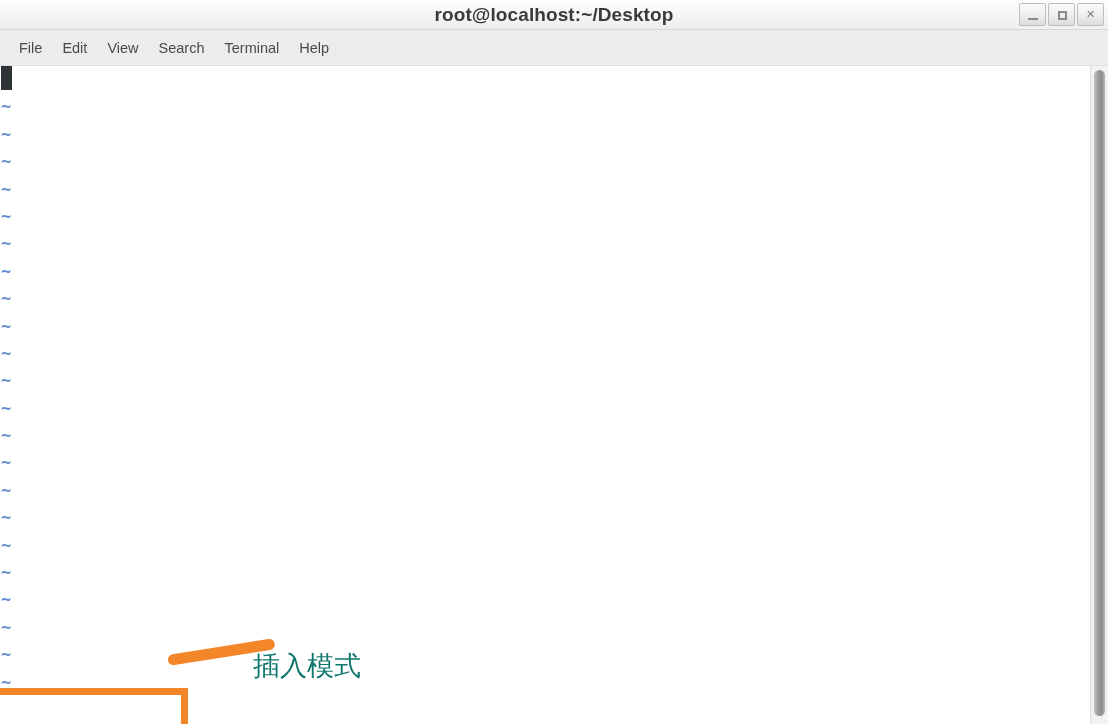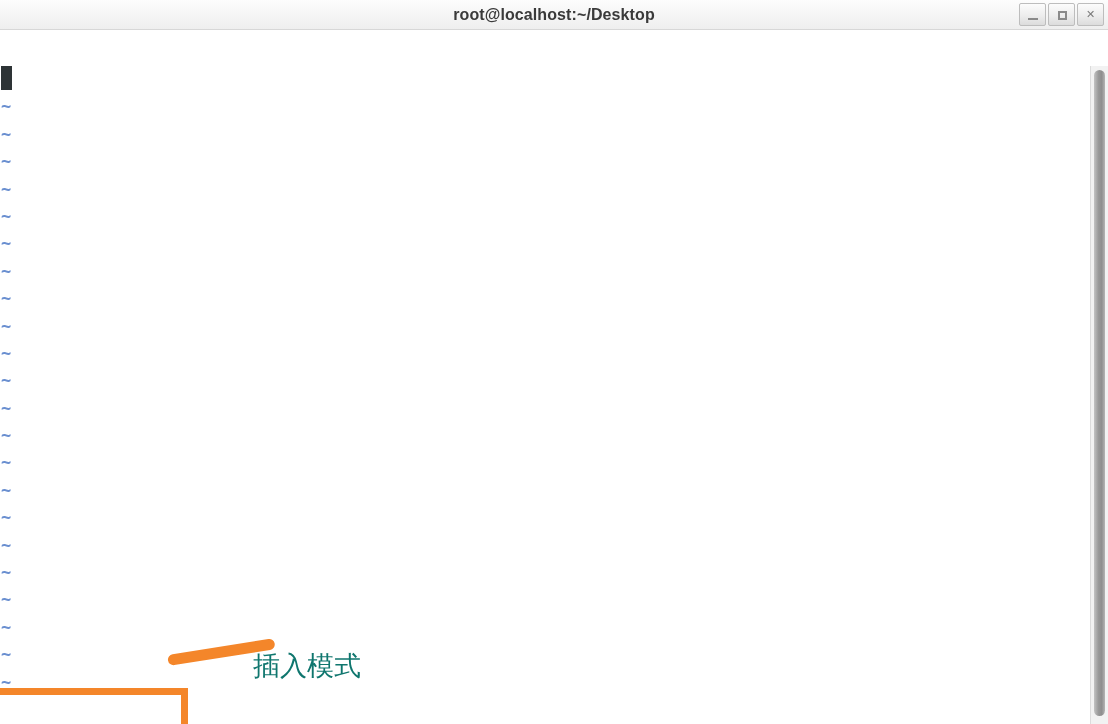--- a/index.html
+++ b/index.html
@@ -26,21 +26,21 @@
     width: 1108px; height: 30px;
     background: linear-gradient(to bottom, #fdfdfd 0%, #f6f6f6 45%, #eeeeee 100%);
     border-bottom: 1px solid #d7d7d7;
   }
   .titlebar-title {
     position: absolute;
     left: 0; right: 0; top: 0;
     height: 30px;
     line-height: 30px;
     text-align: center;
-    font-size: 16px;
+    font-size: 19px;
     font-weight: bold;
     color: #3a3a3a;
     letter-spacing: 0.1px;
   }
   .win-buttons {
     position: absolute;
     right: 4px; top: 3px;
     display: flex;
     gap: 0px;
   }
@@ -195,20 +195,28 @@
       </div>
       <div class="win-btn">
         <span class="max-sq"></span>
       </div>
       <div class="win-btn">
         <span class="glyph">✕</span>
       </div>
     </div>
   </div>
 
+  <div class="menubar">
+    <div class="menu-item">File</div>
+    <div class="menu-item">Edit</div>
+    <div class="menu-item">View</div>
+    <div class="menu-item">Search</div>
+    <div class="menu-item">Terminal</div>
+    <div class="menu-item">Help</div>
+  </div>
 
   <div class="terminal">
     <div class="term-lines" id="term-lines">
         <div class="term-line"><span class="cursor-block"></span></div>
         <div class="term-line"><span class="tilde">~</span></div>
         <div class="term-line"><span class="tilde">~</span></div>
         <div class="term-line"><span class="tilde">~</span></div>
         <div class="term-line"><span class="tilde">~</span></div>
         <div class="term-line"><span class="tilde">~</span></div>
         <div class="term-line"><span class="tilde">~</span></div>

